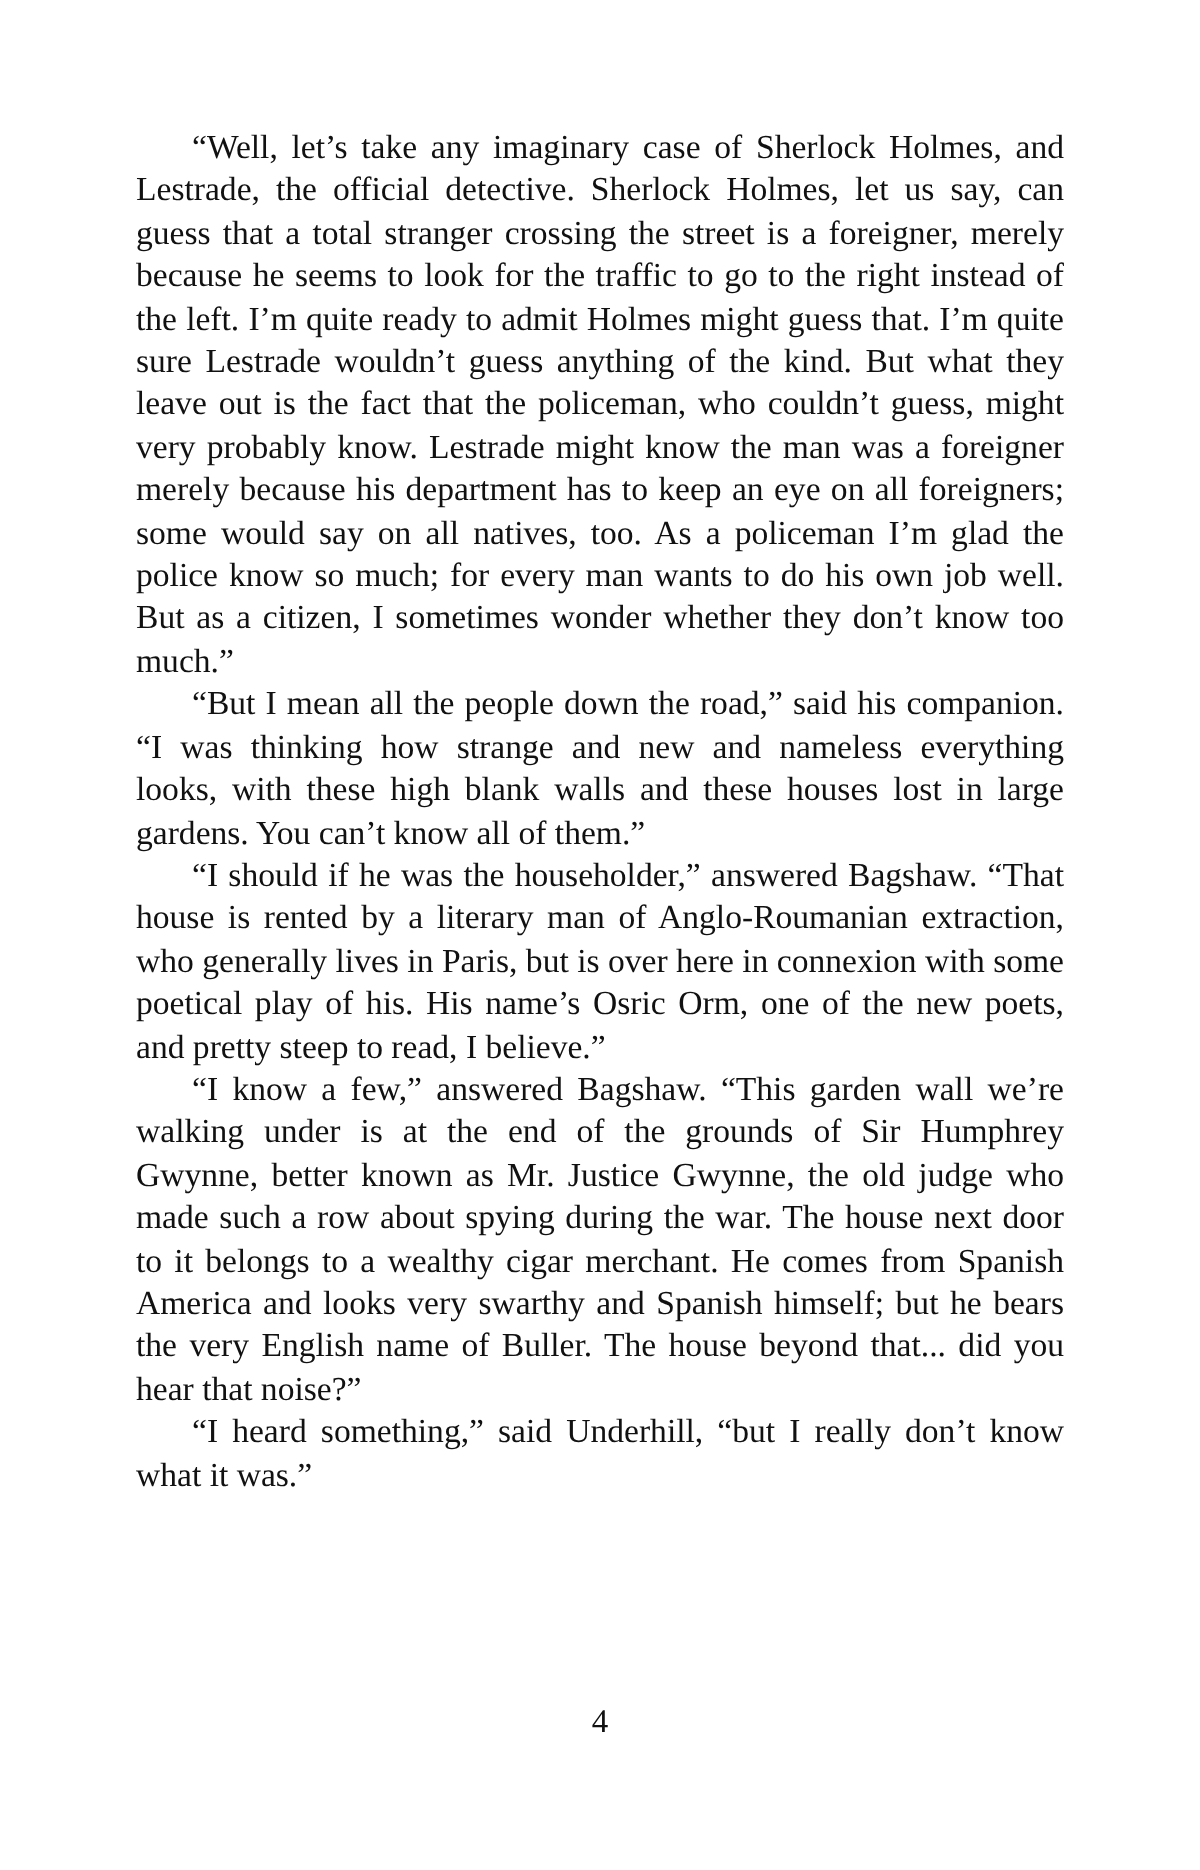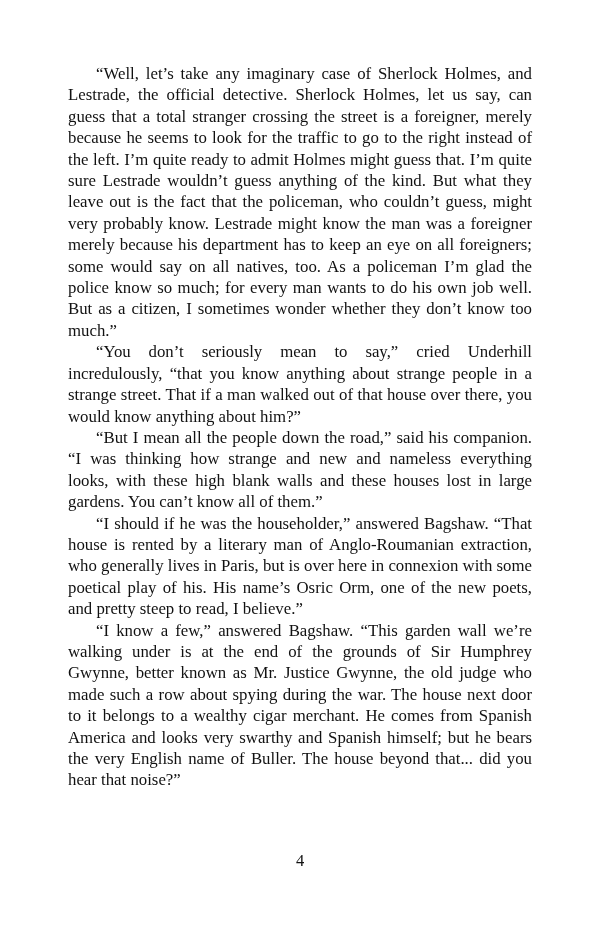--- a/index.html
+++ b/index.html
@@ -49,19 +49,19 @@
     font-size: 16.5px;
     color: #111111;
   }
 </style>
 </head>
 <body>
 
 <div class="page">
   <div class="text-block">
     <p>“Well, let’s take any imaginary case of Sherlock Holmes, and Lestrade, the official detective. Sherlock Holmes, let us say, can guess that a total stranger crossing the street is a foreigner, merely because he seems to look for the traffic to go to the right instead of the left. I’m quite ready to admit Holmes might guess that. I’m quite sure Lestrade wouldn’t guess anything of the kind. But what they leave out is the fact that the policeman, who couldn’t guess, might very probably know. Lestrade might know the man was a foreigner merely because his department has to keep an eye on all foreigners; some would say on all natives, too. As a policeman I’m glad the police know so much; for every man wants to do his own job well. But as a citizen, I sometimes wonder whether they don’t know too much.”</p>
-    <p>“You don’t seriously mean to say,” cried Underhill incredulously, “that you know anything about strange people in a strange street. That if a man walked out of that house over there, you would know anything about him?”</p>
     <p>“But I mean all the people down the road,” said his companion. “I was thinking how strange and new and nameless everything looks, with these high blank walls and these houses lost in large gardens. You can’t know all of them.”</p>
     <p>“I should if he was the householder,” answered Bagshaw. “That house is rented by a literary man of Anglo-Roumanian extraction, who generally lives in Paris, but is over here in connexion with some poetical play of his. His name’s Osric Orm, one of the new poets, and pretty steep to read, I believe.”</p>
     <p>“I know a few,” answered Bagshaw. “This garden wall we’re walking under is at the end of the grounds of Sir Humphrey Gwynne, better known as Mr. Justice Gwynne, the old judge who made such a row about spying during the war. The house next door to it belongs to a wealthy cigar merchant. He comes from Spanish America and looks very swarthy and Spanish himself; but he bears the very English name of Buller. The house beyond that... did you hear that noise?”</p>
+    <p>“I heard something,” said Underhill, “but I really don’t know what it was.”</p>
   </div>
   <div class="page-number">4</div>
 </div>
 
 </body></html>

